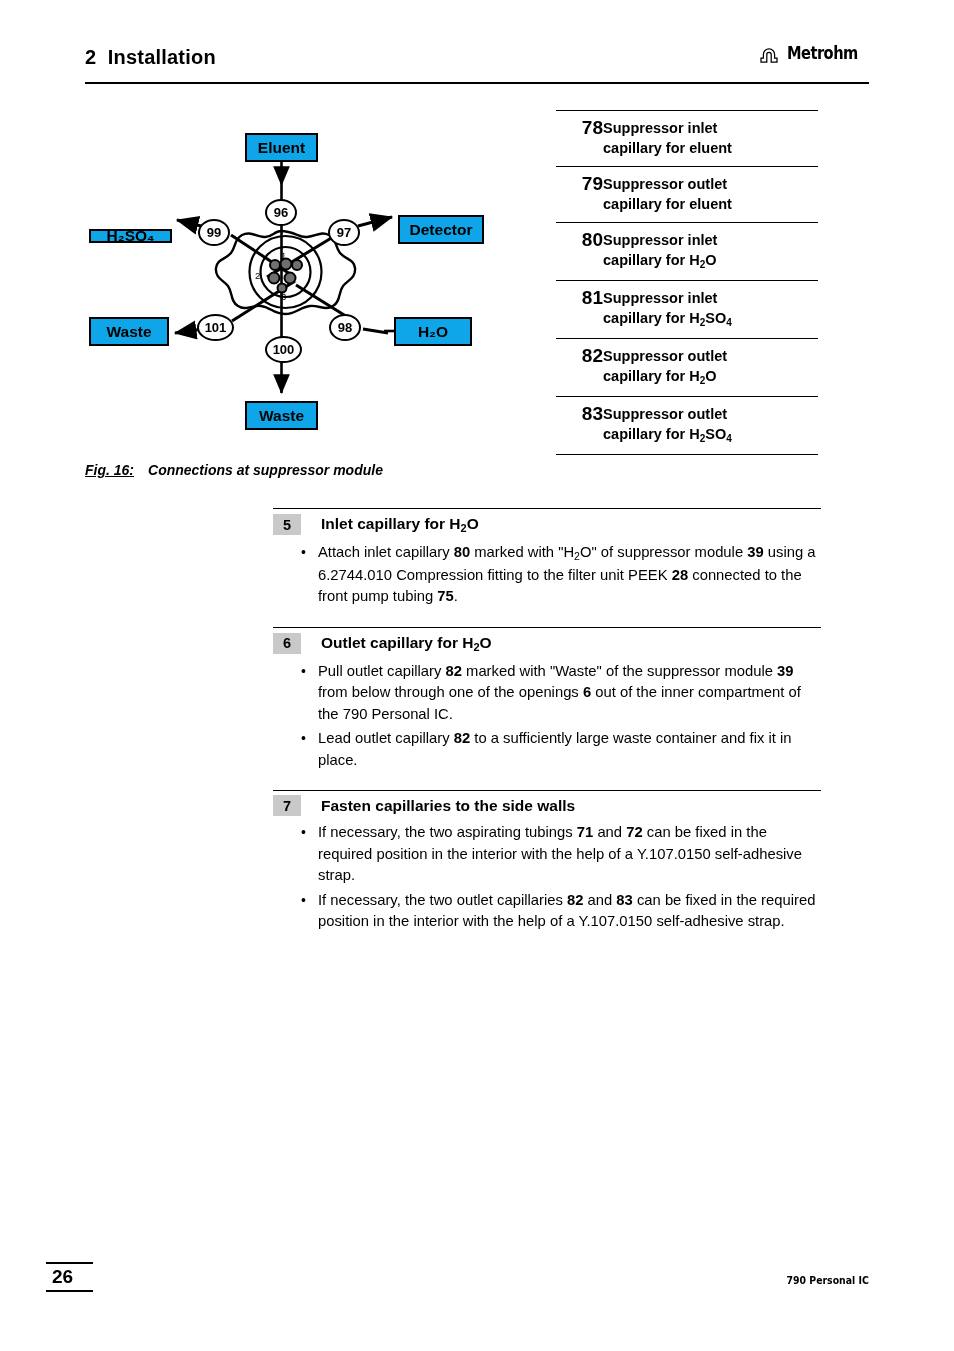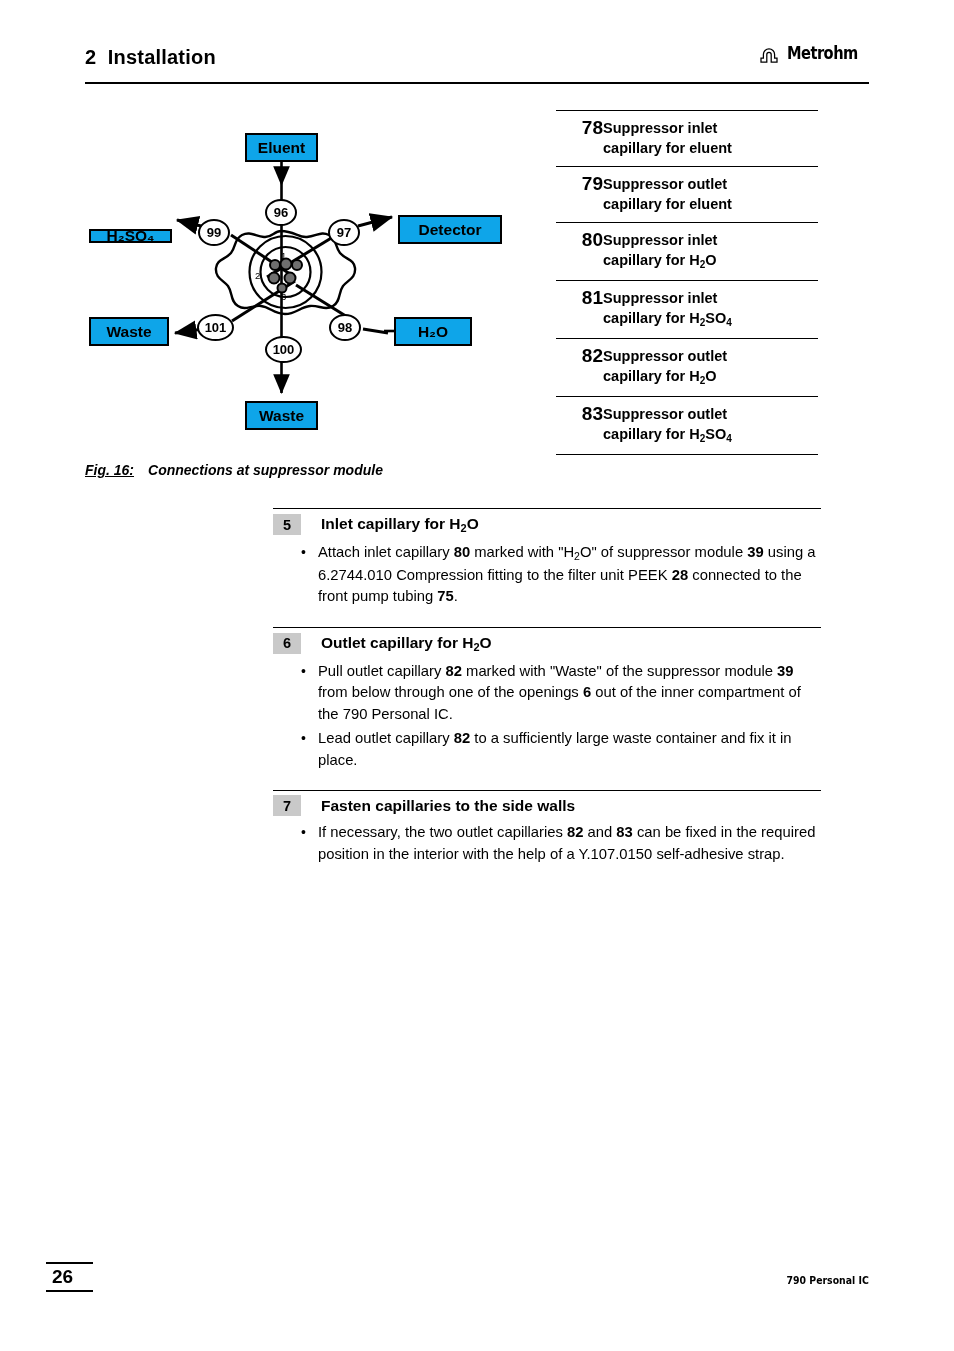--- a/index.html
+++ b/index.html
@@ -72,21 +72,21 @@
     font-weight: bold;
     display: flex;
     align-items: center;
     justify-content: center;
     box-sizing: border-box;
     white-space: nowrap;
     line-height: 1;
   }
 
   #box-eluent   { left: 160px; top: 28px;  width: 73px;  height: 29px; }
-  #box-detector { left: 313px; top: 110px; width: 104px;  height: 29px; }
+  #box-detector { left: 313px; top: 110px; width: 86px;  height: 29px; }
   #box-h2o      { left: 309px; top: 212px; width: 78px;  height: 29px; }
   #box-waste-b  { left: 160px; top: 296px; width: 73px;  height: 29px; }
   #box-waste-l  { left: 4px;   top: 212px; width: 80px;  height: 29px; }
   #box-h2so4    { left: 4px;   top: 110px; width: 83px;  height: 14px; margin-top: 14px; }
 
   .dg-callout {
     position: absolute;
     width: 32px;
     height: 27px;
     border: 2.2px solid #000;
@@ -396,20 +396,21 @@
       <li>Lead outlet capillary <b>82</b> to a sufficiently large waste container and fix it in place.</li>
     </ul>
   </div>
 
   <div class="step-block">
     <div class="step-head">
       <div class="step-badge">7</div>
       <div class="step-title">Fasten capillaries to the side walls</div>
     </div>
     <ul class="bullets">
+      <li>If necessary, the two aspirating tubings <b>71</b> and <b>72</b> can be fixed in the required position in the interior with the help of a Y.107.0150 self-adhesive strap.</li>
       <li>If necessary, the two outlet capillaries <b>82</b> and <b>83</b> can be fixed in the required position in the interior with the help of a Y.107.0150 self-adhesive strap.</li>
     </ul>
   </div>
 
 </div>
 
 <div id="page-footer">
   <div id="page-number-wrap">
     <span id="page-number">26</span>
   </div>

